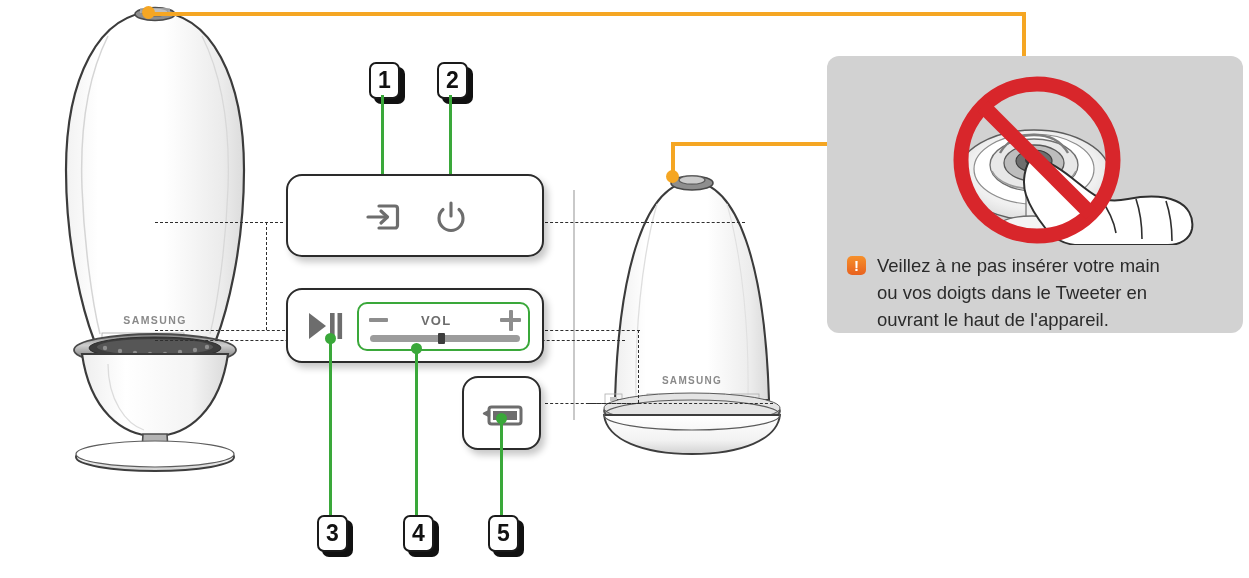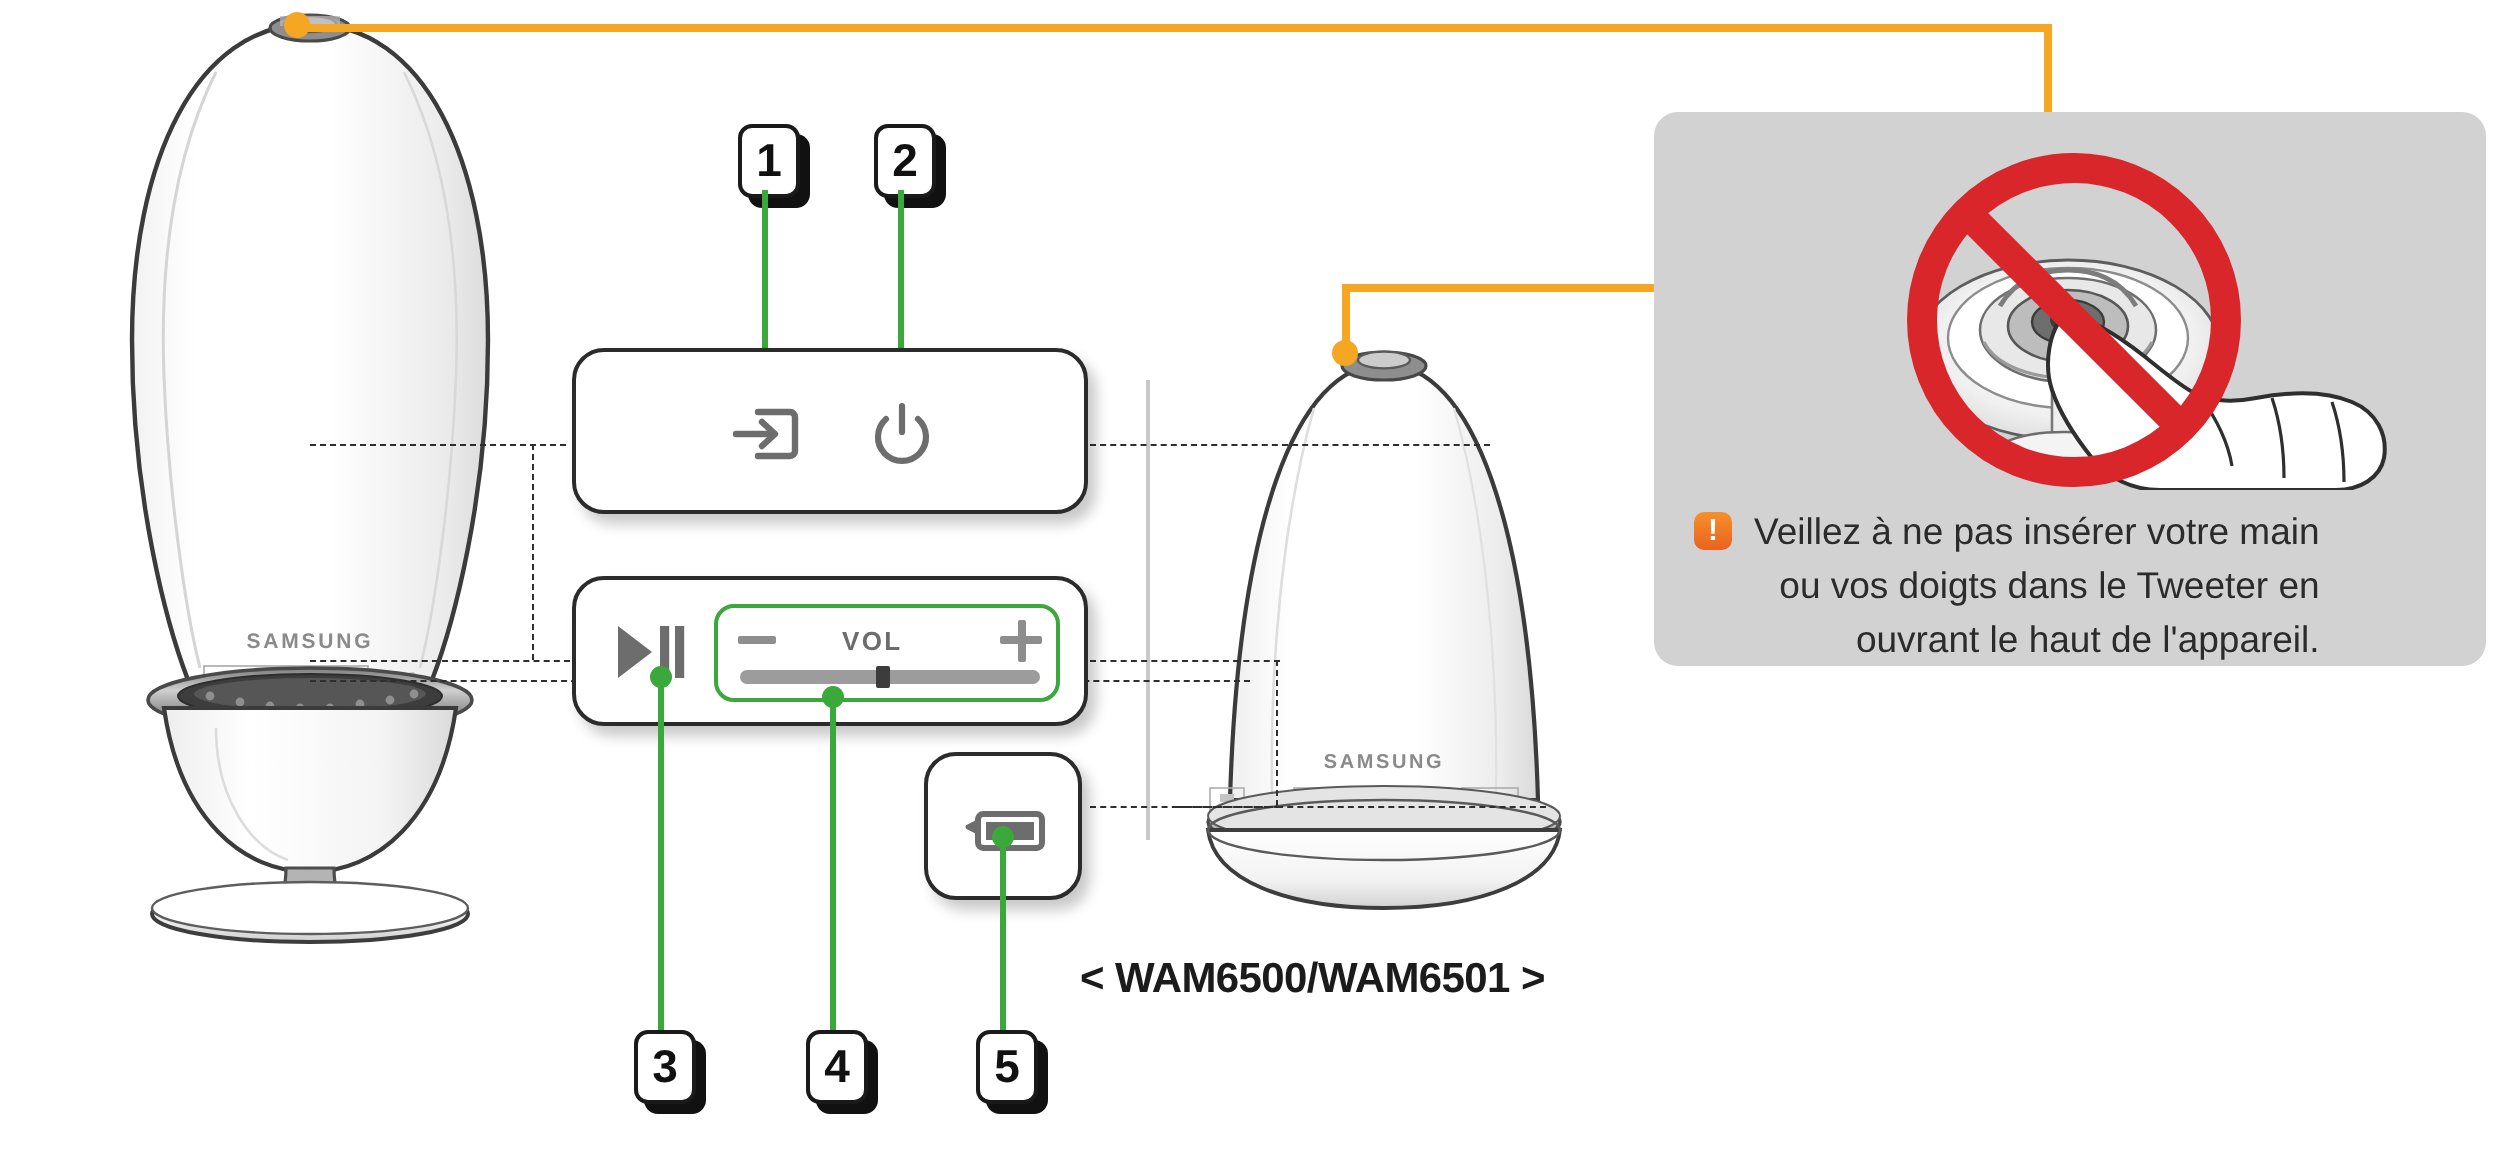--- a/index.html
+++ b/index.html
@@ -108,21 +108,20 @@
     margin-top:4px;
   }
   .warn-icon span{color:#fff;font-weight:bold;font-size:15px;line-height:1;font-family:"Liberation Sans",sans-serif;}
   .warn-text{
     margin-left:11px;
     font-family:"Liberation Sans",sans-serif;
     font-size:18.5px;
     line-height:27px;
     color:#2b2b2b;
     white-space:pre-line;
-    text-align:right;
   }
 </style>
 </head>
 <body>
 
 <div id="stage">
 
   <svg class="abs" style="left:30px;top:2px;" width="250" height="470" viewBox="0 0 250 470">
     <defs>
       <linearGradient id="eggGrad" x1="0" y1="0" x2="1" y2="0">
@@ -377,15 +376,14 @@
   </div>
   <div class="badge" style="left:403px;top:515px;">
     <div class="shadow"></div>
     <div class="face">4</div>
   </div>
   <div class="badge" style="left:488px;top:515px;">
     <div class="shadow"></div>
     <div class="face">5</div>
   </div>
 
-  <div class="model-caption abs" style="left:540px;top:478px;">&lt; WAM6500/WAM6501 &gt;</div>
 
 </div>
 
 </body></html>

